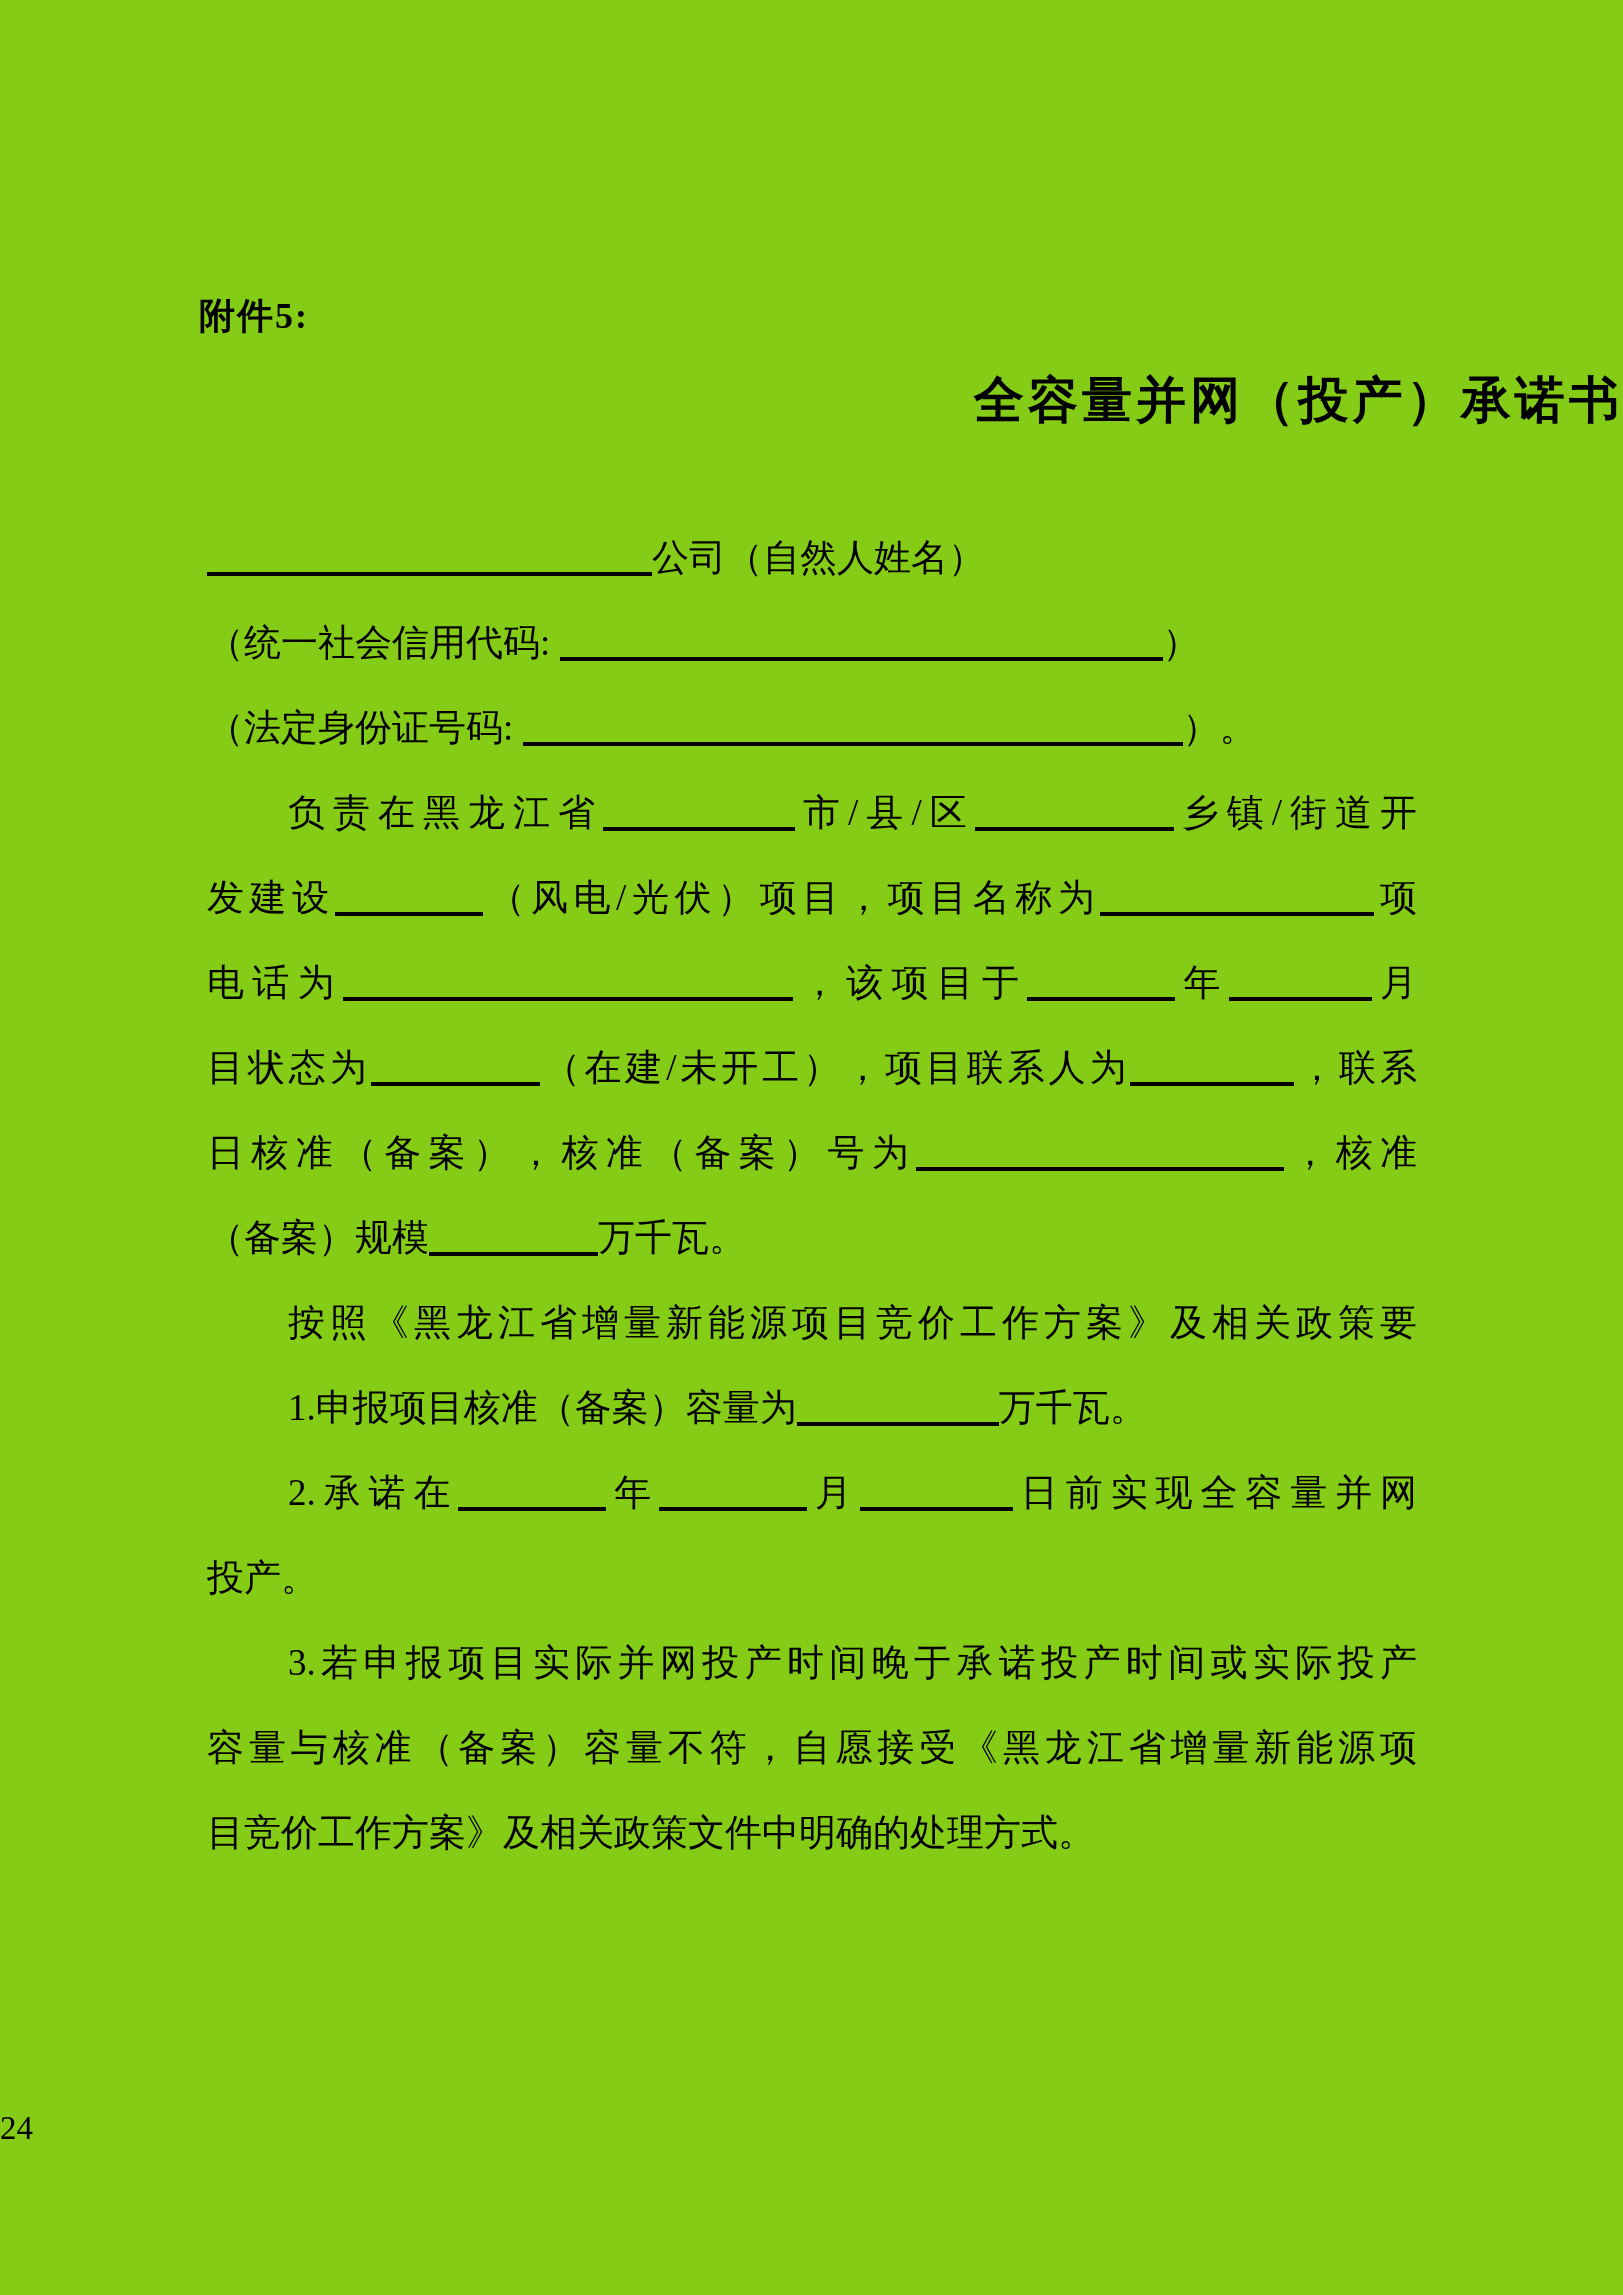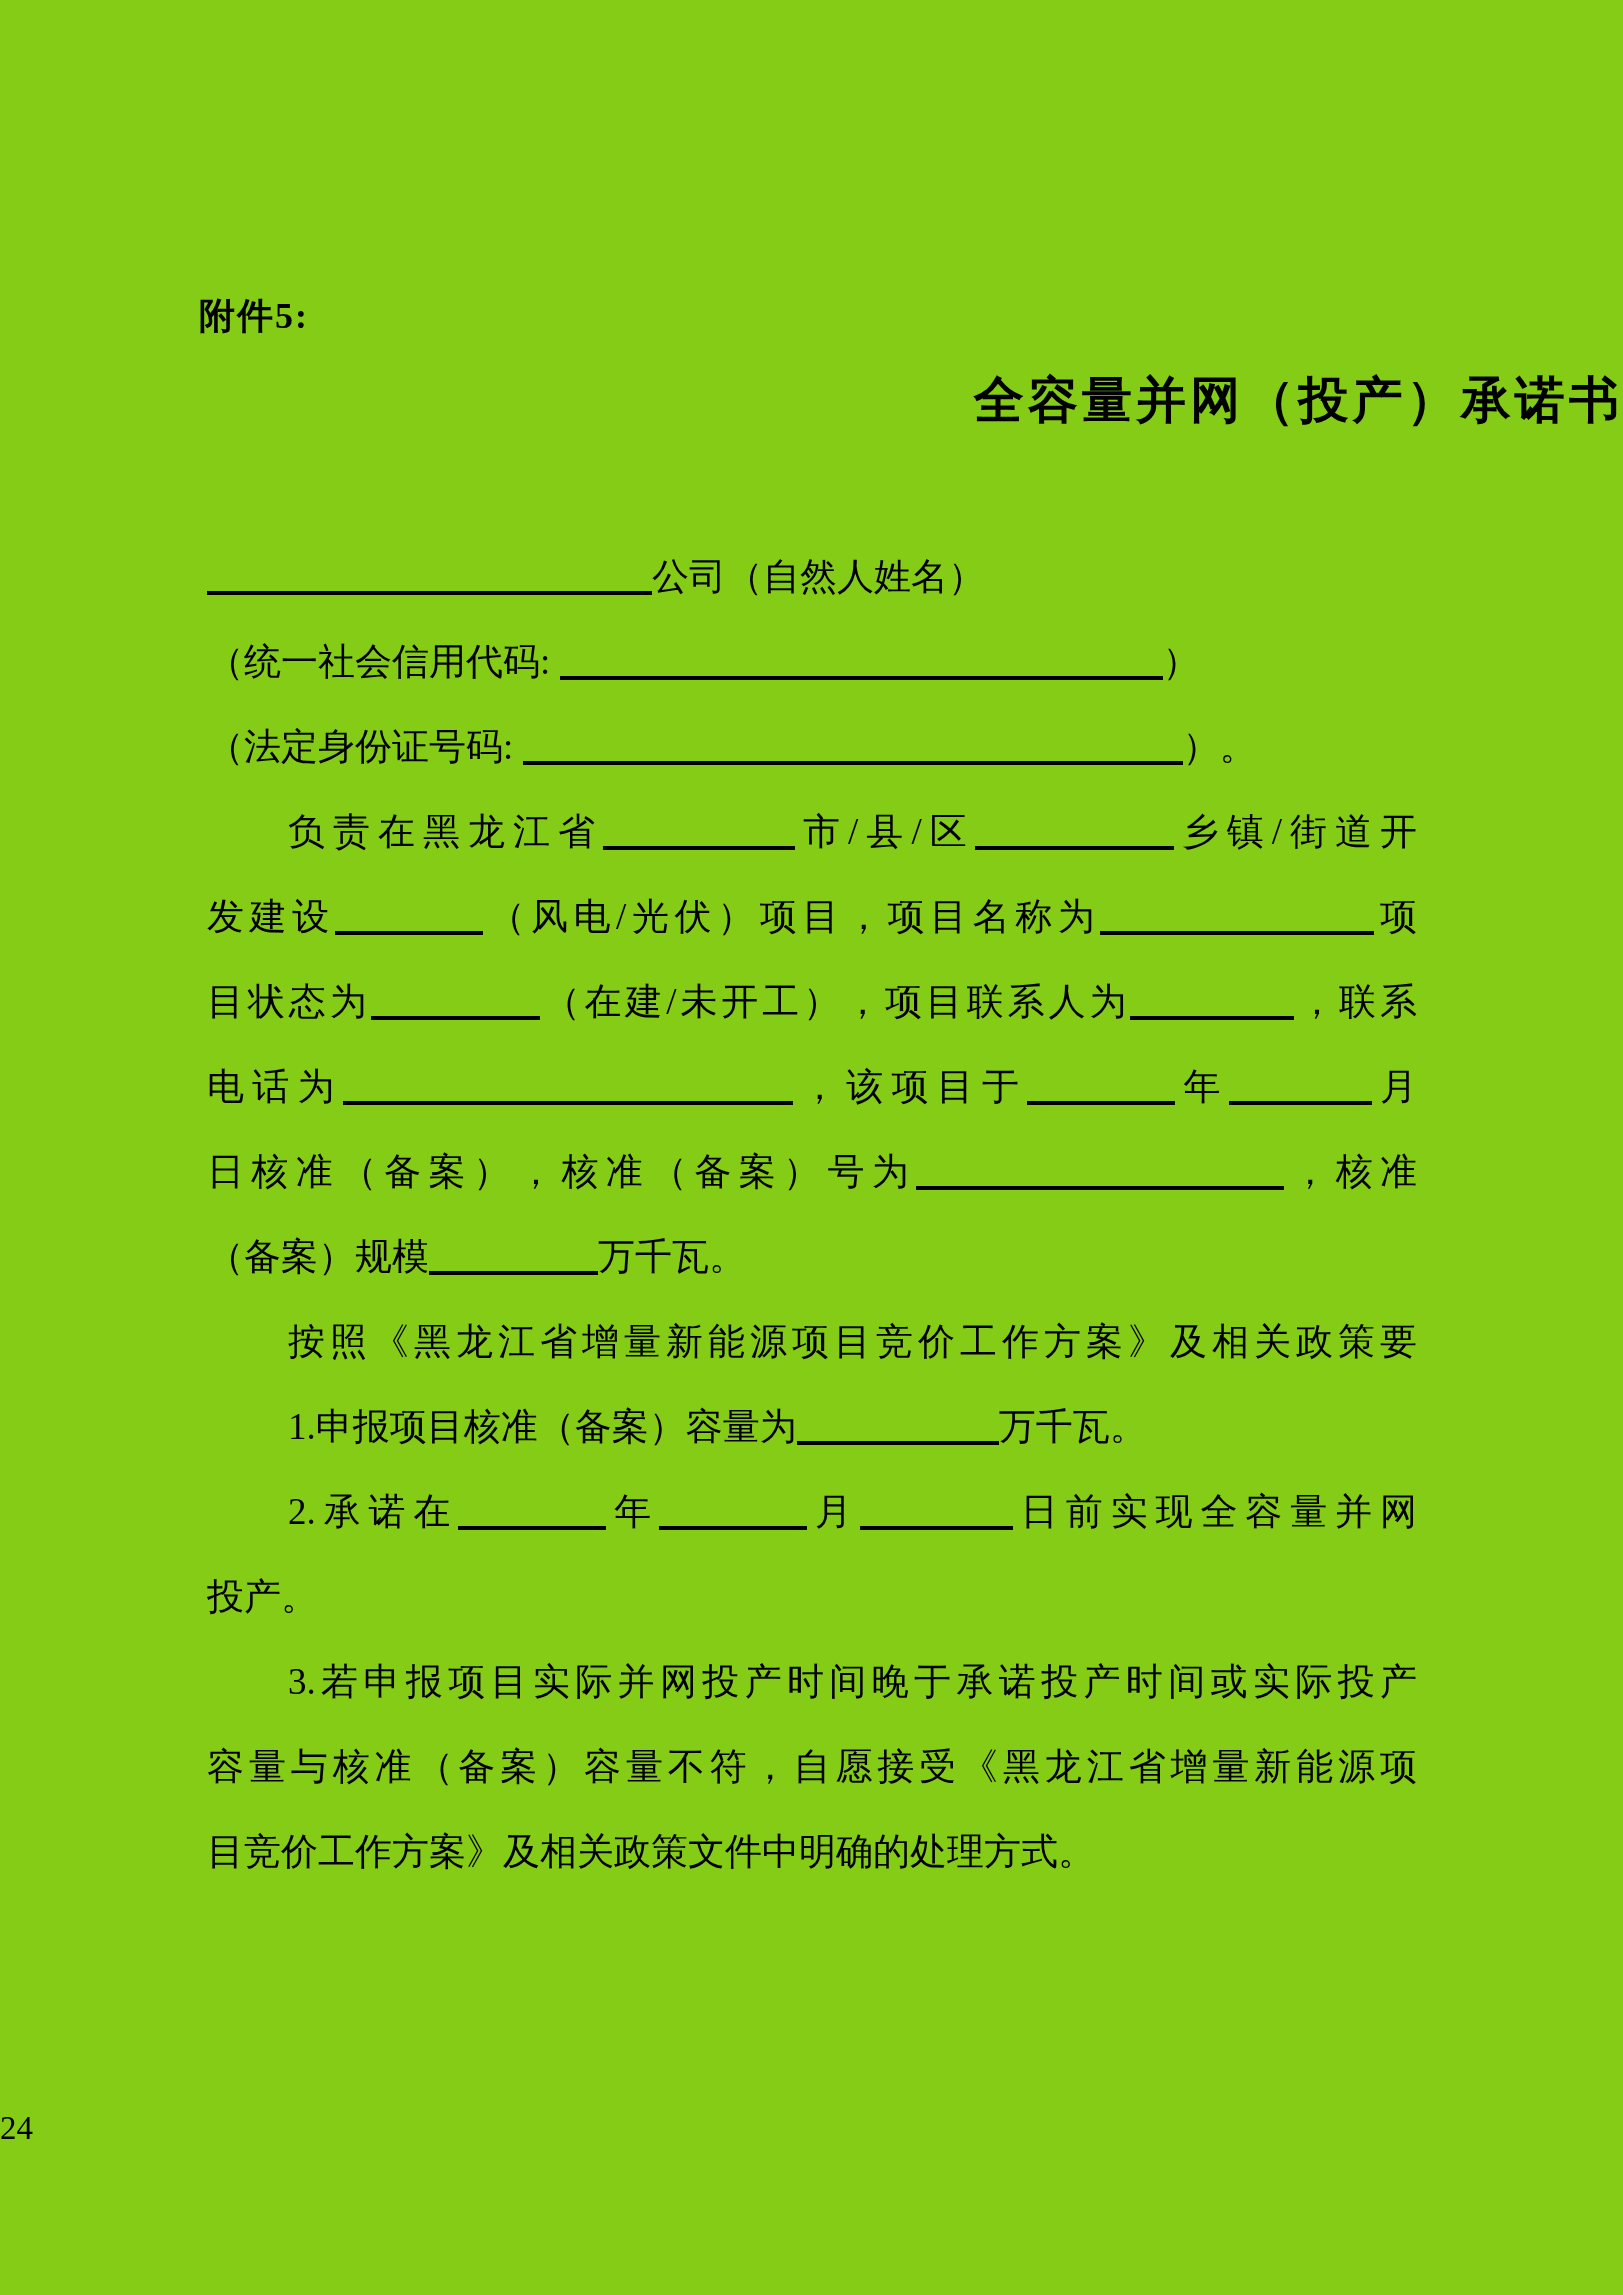--- a/index.html
+++ b/index.html
@@ -30,21 +30,21 @@
     width: 100%;
     top: 367px;
     text-align: right;
     font-size: 50px;
     font-weight: bold;
     letter-spacing: 4.1px;
   }
   .doc-body {
     position: absolute;
     left: 207px;
-    top: 534px;
+    top: 515px;
     width: 1210px;
   }
   .line {
     font-size: 37px;
     line-height: 85px;
     height: 85px;
     text-align: left;
   }
   .line.justify {
     text-align: justify;
@@ -73,22 +73,22 @@
   <div class="attachment-label">附件5:</div>
 
   <div class="doc-title">全容量并网（投产）承诺书</div>
 
   <div class="doc-body">
       <div class="line"><span class="blank" style="width: 445px;"></span><span>公司（自然人姓名）</span></div>
       <div class="line"><span>（统一社会信用代码: </span><span class="blank" style="width: 603px;"></span><span>）</span></div>
       <div class="line"><span>（法定身份证号码: </span><span class="blank" style="width: 660px;"></span><span>）。</span></div>
       <div class="line justify" style="padding-left: 81px;"><span>负责在黑龙江省</span><span class="blank" style="width: 192px;"></span><span>市/县/区</span><span class="blank" style="width: 199px;"></span><span>乡镇/街道开</span></div>
       <div class="line justify"><span>发建设</span><span class="blank" style="width: 148px;"></span><span>（风电/光伏）项目，项目名称为</span><span class="blank" style="width: 274px;"></span><span>项</span></div>
+      <div class="line justify"><span>电话为</span><span class="blank" style="width: 450px;"></span><span>，该项目于</span><span class="blank" style="width: 148px;"></span><span>年</span><span class="blank" style="width: 143px;"></span><span>月</span></div>
       <div class="line justify"><span>目状态为</span><span class="blank" style="width: 169px;"></span><span>（在建/未开工），项目联系人为</span><span class="blank" style="width: 164px;"></span><span>，联系</span></div>
-      <div class="line justify"><span>电话为</span><span class="blank" style="width: 450px;"></span><span>，该项目于</span><span class="blank" style="width: 148px;"></span><span>年</span><span class="blank" style="width: 143px;"></span><span>月</span></div>
       <div class="line justify"><span>日核准（备案），核准（备案）号为</span><span class="blank" style="width: 368px;"></span><span>，核准</span></div>
       <div class="line"><span>（备案）规模</span><span class="blank" style="width: 169px;"></span><span>万千瓦。</span></div>
       <div class="line justify" style="padding-left: 81px;"><span>按照《黑龙江省增量新能源项目竞价工作方案》及相关政策要</span></div>
       <div class="line" style="padding-left: 81px;"><span>1.申报项目核准（备案）容量为</span><span class="blank" style="width: 202px;"></span><span>万千瓦。</span></div>
       <div class="line justify" style="padding-left: 81px;"><span>2.承诺在</span><span class="blank" style="width: 148px;"></span><span>年</span><span class="blank" style="width: 148px;"></span><span>月</span><span class="blank" style="width: 153px;"></span><span>日前实现全容量并网</span></div>
       <div class="line"><span>投产。</span></div>
       <div class="line justify" style="padding-left: 81px;"><span>3.若申报项目实际并网投产时间晚于承诺投产时间或实际投产</span></div>
       <div class="line justify"><span>容量与核准（备案）容量不符，自愿接受《黑龙江省增量新能源项</span></div>
       <div class="line"><span>目竞价工作方案》及相关政策文件中明确的处理方式。</span></div>
     </div>

